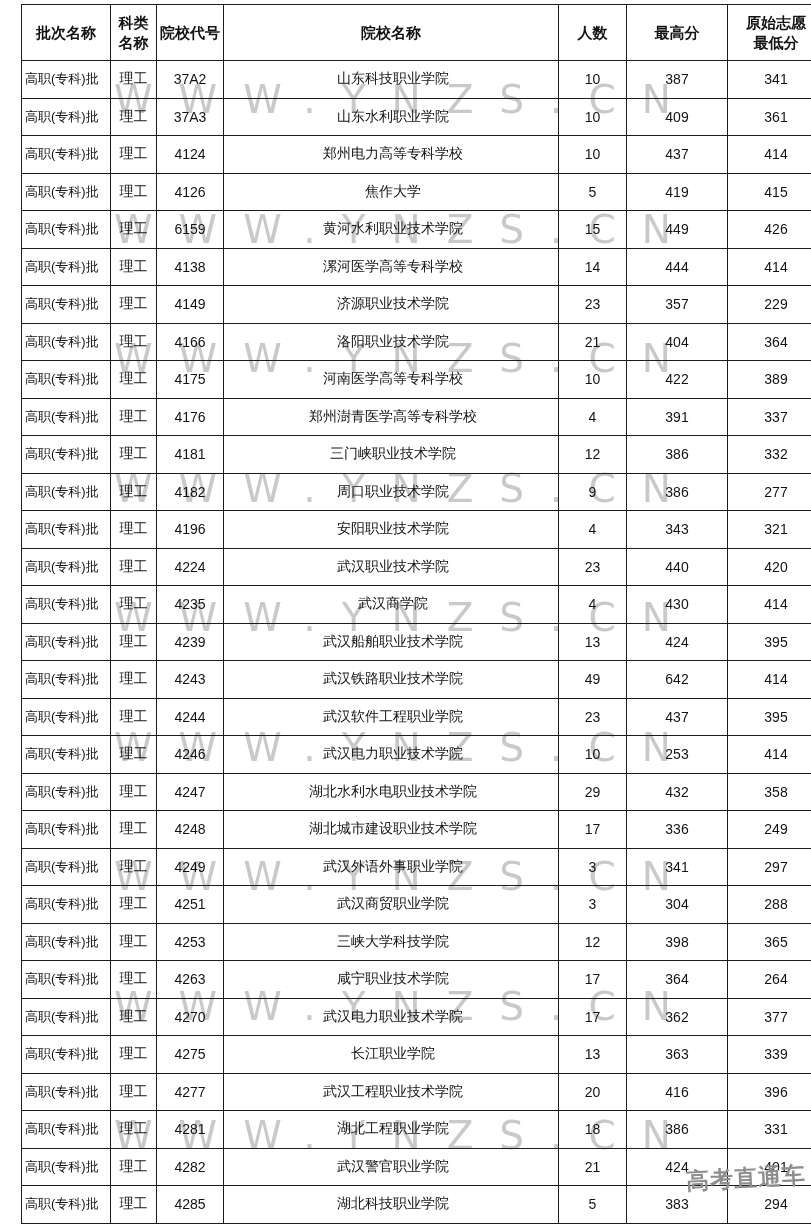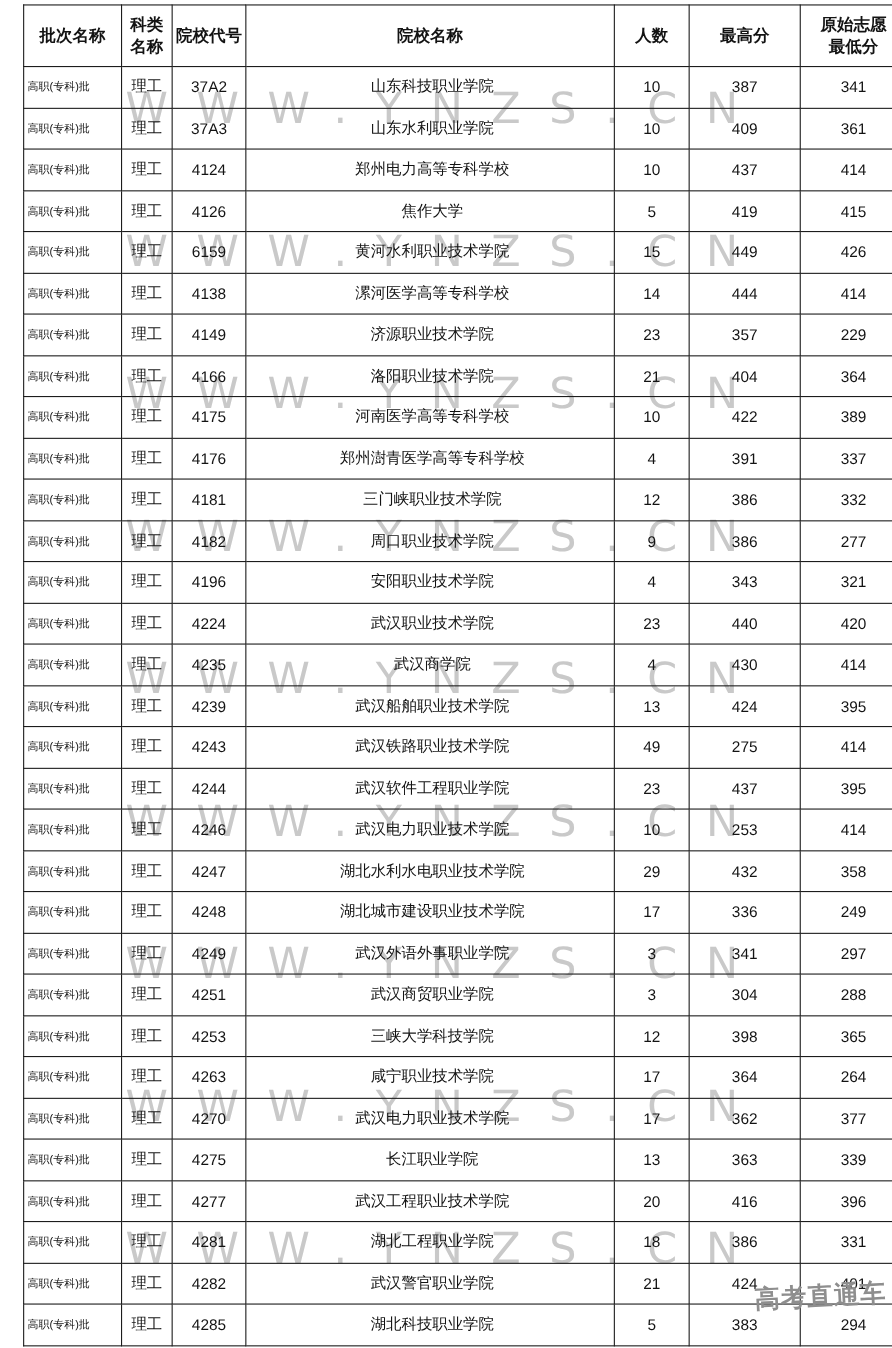--- a/index.html
+++ b/index.html
@@ -76,21 +76,21 @@
     padding: 0 2px;
   }
   td {
     height: 37.5px;
     font-size: 14px;
     text-align: center;
     vertical-align: middle;
     padding: 0 2px;
     white-space: nowrap;
   }
-  tbody td:nth-child(1) { text-align: left; padding-left: 3px; font-size: 10px; }
+  tbody td:nth-child(1) { text-align: left; padding-left: 3px; font-size: 13px; }
   tbody td:nth-child(4) { text-align: center; padding-left: 6px; }
 </style>
 </head>
 <body>
 
 <div id="watermark-layer">
     <div class="wm-line" style="top: 80px;">WWW.YNZS.CN</div>
     <div class="wm-line" style="top: 209.5px;">WWW.YNZS.CN</div>
     <div class="wm-line" style="top: 339px;">WWW.YNZS.CN</div>
     <div class="wm-line" style="top: 468.5px;">WWW.YNZS.CN</div>
@@ -267,21 +267,21 @@
         <td>13</td>
         <td>424</td>
         <td>395</td>
       </tr>
       <tr>
         <td>高职(专科)批</td>
         <td>理工</td>
         <td>4243</td>
         <td>武汉铁路职业技术学院</td>
         <td>49</td>
-        <td>275</td>
+        <td>642</td>
         <td>414</td>
       </tr>
       <tr>
         <td>高职(专科)批</td>
         <td>理工</td>
         <td>4244</td>
         <td>武汉软件工程职业学院</td>
         <td>23</td>
         <td>437</td>
         <td>395</td>

